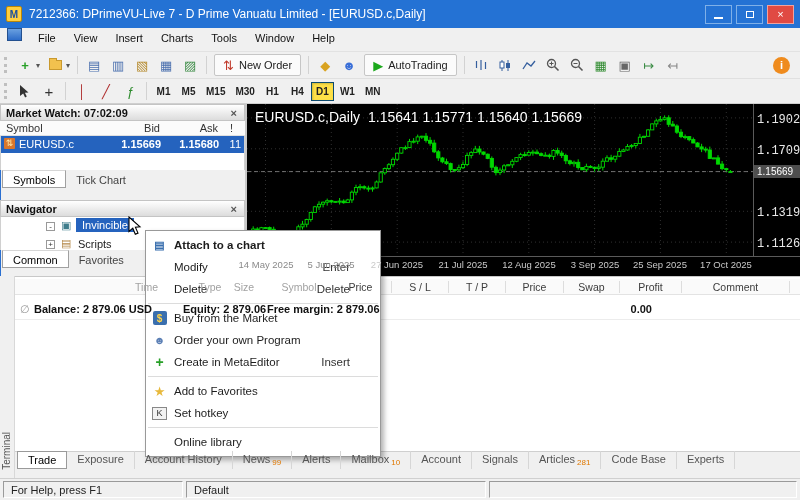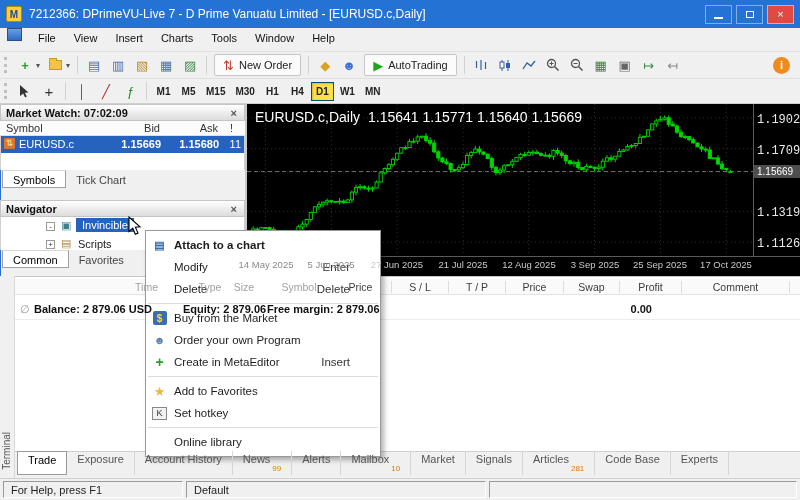--- a/index.html
+++ b/index.html
@@ -105,21 +105,21 @@
   .term-strip span { position:absolute; bottom:8px; left:1px; writing-mode:vertical-rl;
                      transform:rotate(180deg); color:#555; font-size:10px; }
   .term-overlay { position:absolute; left:0; top:276px; width:800px; height:202px; z-index:45; }
   .term-col { position:absolute; top:5px; height:12px; line-height:12px; text-align:center;
               color:#3c3c3c; font-size:10.5px; }
   .term-col.dim { color:#a2a2a2; }
   .term-col.csep { border-right:1px solid #ddd; }
   .balance-row { position:absolute; top:27px; left:0; width:800px; height:15px; font-weight:bold; }
   .balance-row span { position:absolute; top:0; }
   #term-tabs { position:absolute; top:175px; left:17px; display:flex; }
-  .term-tab { padding:2px 10px; color:#555; border-right:1px solid #d6d6d6; height:24px;
+  .term-tab { padding:2px 10px; color:#555; border-right:1px solid #d6d6d6; height:18px;
               display:inline-flex; align-items:flex-start; }
   .term-tab.active { background:#fff; border:1px solid #9a9a9a; color:#000; }
   .badge { color:#e07800; font-size:8px; margin-left:2px; align-self:flex-end; }
 
   
   .context-menu { position:absolute; left:145px; top:230px; width:236px; background:#fff;
                   border:1px solid #999; box-shadow:3px 3px 5px rgba(0,0,0,.3); z-index:40; padding:3px 0; }
   .cm-item { height:22px; display:flex; align-items:center; padding:0 8px 0 5px; color:#1d1d1d;
              font-size:11.5px; }
   .cm-item.bold { font-weight:bold; }
@@ -692,21 +692,21 @@
       <span style="left:267px">Free margin: 2 879.06</span>
       <span style="left:592px;width:60px;text-align:right">0.00</span>
     </div>
     <div id="term-tabs">
         <span class="term-tab active">Trade</span>
         <span class="term-tab">Exposure</span>
         <span class="term-tab">Account History</span>
         <span class="term-tab">News<span class="badge">99</span></span>
         <span class="term-tab">Alerts</span>
         <span class="term-tab">Mailbox<span class="badge">10</span></span>
-        <span class="term-tab">Market</span>
+        <span class="term-tab">Account</span>
         <span class="term-tab">Signals</span>
         <span class="term-tab">Articles<span class="badge">281</span></span>
         <span class="term-tab">Code Base</span>
         <span class="term-tab">Experts</span>
       </div>
   </div>
 
   <div class="statusbar">
     <span class="sb-cell" style="width:180px">For Help, press F1</span>
     <span class="sb-cell" style="width:300px">Default</span>

